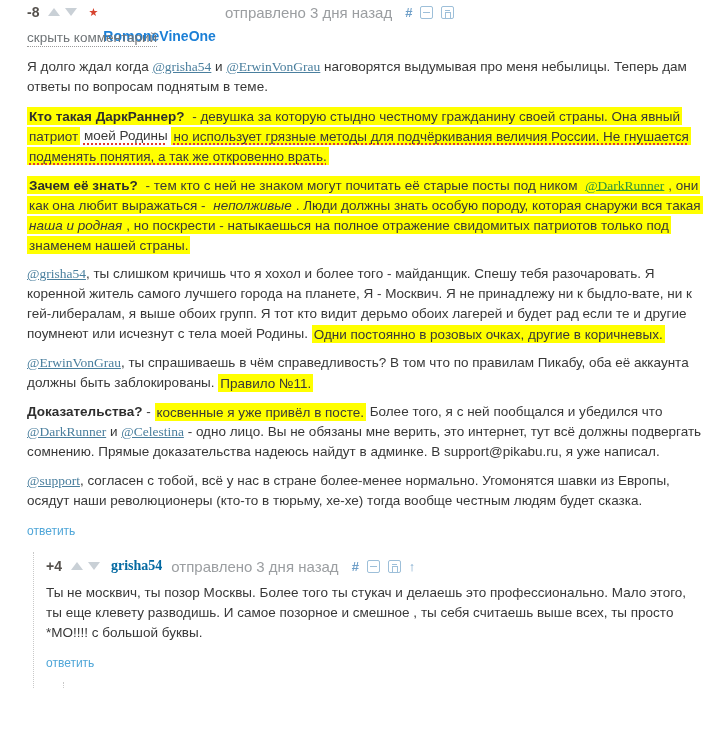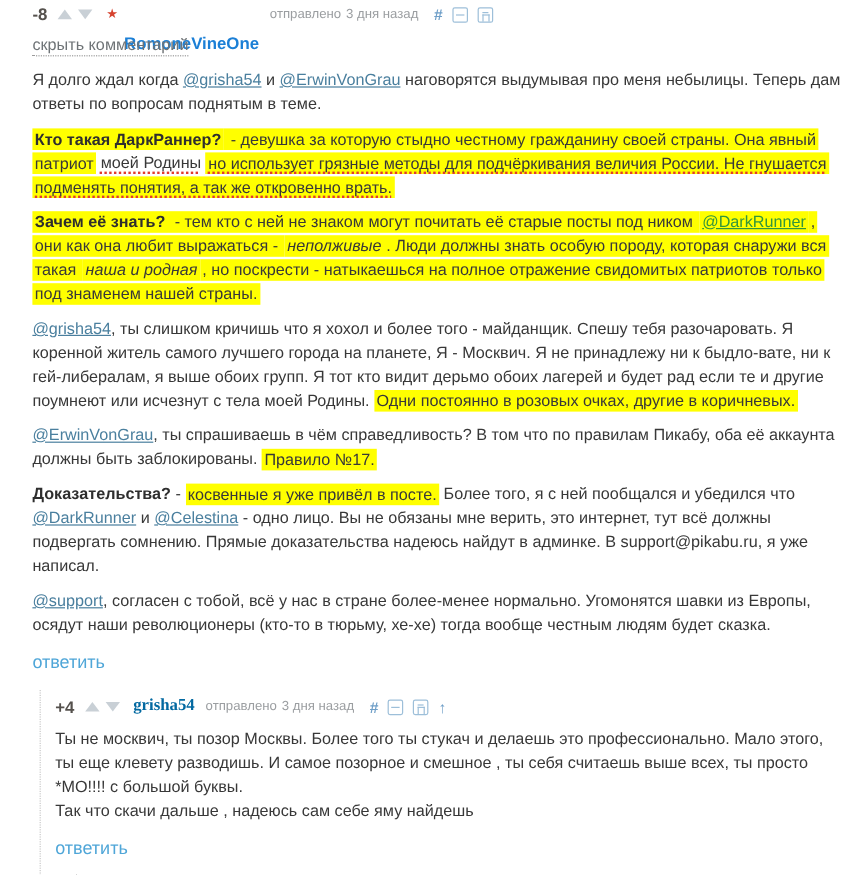--- a/index.html
+++ b/index.html
@@ -12,47 +12,47 @@
   
   .c-header{display:flex;align-items:center;height:16px;margin-bottom:8px;}
   .rating{font-weight:bold;color:#55514d;font-size:14px;margin-right:9px;}
   .arrow{width:0;height:0;display:inline-block;cursor:pointer;}
   .arrow-up{border-left:6px solid transparent;border-right:6px solid transparent;border-bottom:8px solid #c9d0d6;margin-right:5px;}
   .arrow-down{border-left:6px solid transparent;border-right:6px solid transparent;border-top:8px solid #c9d0d6;margin-right:11px;}
   .op-star{color:#d6432f;font-size:11px;margin-right:5px;line-height:1;}
   .author{font-weight:bold;font-size:14px;text-decoration:none;margin-right:9px;}
   .author.op{color:#1b7fd6;margin-top:48px;}
   .author.plain{color:#0369a1;font-family:Liberation Serif, serif;}
-  .meta{color:#9b9ea1;font-size:11px;}
+  .meta{color:#9b9ea1;font-size:15px;}
   .meta .when{margin-left:4px;}
   .icons{display:flex;align-items:center;margin-left:13px;gap:8px;color:#7fabd0;}
   .ic{display:inline-block;position:relative;cursor:pointer;}
   .ic-hash{font-size:13px;color:#6f9fc8;font-weight:bold;}
   .ic-box{width:11px;height:11px;border:1px solid #9dbfd9;border-radius:2px;}
   .ic-collapse::after{content:"";position:absolute;left:2px;right:2px;top:5px;border-top:1px solid #9dbfd9;}
   .ic-save::after{content:"";position:absolute;left:3px;top:5px;width:4px;height:5px;border:1px solid #9dbfd9;border-bottom:none;}
   .ic-save::before{content:"";position:absolute;left:3px;top:1px;width:5px;height:2px;border-bottom:1px solid #9dbfd9;}
   .ic-up{font-size:13px;color:#6f9fc8;font-weight:bold;line-height:1;}
   
   .toggle{display:inline-block;color:#6f7477;font-size:13.5px;border-bottom:1px dotted #9b9b9b;padding-bottom:1px;cursor:pointer;margin:2px 0 10px;text-align:center;}
-  .reply{display:inline-block;color:#4fa6d8;font-size:15px;cursor:pointer;margin-top:4px;}
+  .reply{display:inline-block;color:#4fa6d8;font-size:12px;cursor:pointer;margin-top:4px;}
   
   .c-body{max-width:676px;}
   .c-body p{margin:0 0 9px;line-height:20px;}
   .b{font-weight:bold;color:#2e2e2e;margin-top:28px;}
   .em{font-style:italic;}
   .hl{background:#ffff00;padding:1.5px 2px;-webkit-box-decoration-break:clone;box-decoration-break:clone;}
   .red{
     text-decoration-line:underline;
     text-decoration-style:dotted;
     text-decoration-color:#e23b2e;
     text-decoration-thickness:2px;
     text-underline-offset:3px;
   }
-  a.lnk{color:#4a7f9e;text-decoration:underline;cursor:pointer;}
+  a.lnk{color:#4a7f9e;text-decoration:underline;cursor:pointer;font-family:Liberation Serif, serif;}
   a.lnk.grn{color:#33963c;}
   
   .children{margin-left:6px;border-left:1px dotted #c9c9c9;padding-left:12px;margin-top:14px;padding-top:6px;}
   .children .children{margin-left:17px;padding-left:11px;margin-top:12px;}
   .child .c-header{margin-bottom:9px;}
 </style>
 </head>
 <body>
 
 <div class="thread">
@@ -70,21 +70,21 @@
         <span class="ic ic-box ic-collapse"></span>
         <span class="ic ic-box ic-save"></span>
       </span>
     </div>
     <span class="toggle">скрыть комментарий</span>
     <div class="c-body">
       <p><span>Я долго ждал когда </span><a class="lnk">@grisha54</a><span> и </span><a class="lnk">@ErwinVonGrau</a><span> наговорятся выдумывая про меня небылицы. Теперь дам ответы по вопросам поднятым в теме.</span></p>
       <p><span class="b hl">Кто такая ДаркРаннер?</span><span class="hl"> - девушка за которую стыдно честному гражданину своей страны. Она явный патриот</span><span> </span><span class="red">моей Родины</span><span> </span><span class="hl red">но использует грязные методы для подчёркивания величия России. Не гнушается подменять понятия, а так же откровенно врать.</span></p>
       <p><span class="b hl">Зачем её знать?</span><span class="hl"> - тем кто с ней не знаком могут почитать её старые посты под ником </span><a class="lnk grn hl">@DarkRunner</a><span class="hl">, они как она любит выражаться - </span><span class="em hl">неполживые</span><span class="hl">. Люди должны знать особую породу, которая снаружи вся такая </span><span class="em hl">наша и родная</span><span class="hl">, но поскрести - натыкаешься на полное отражение свидомитых патриотов только под знаменем нашей страны.</span></p>
       <p><a class="lnk">@grisha54</a><span>, ты слишком кричишь что я хохол и более того - майданщик. Спешу тебя разочаровать. Я коренной житель самого лучшего города на планете, Я - Москвич. Я не принадлежу ни к быдло-вате, ни к гей-либералам, я выше обоих групп. Я тот кто видит дерьмо обоих лагерей и будет рад если те и другие поумнеют или исчезнут с тела моей Родины. </span><span class="hl">Одни постоянно в розовых очках, другие в коричневых.</span></p>
-      <p><a class="lnk">@ErwinVonGrau</a><span>, ты спрашиваешь в чём справедливость? В том что по правилам Пикабу, оба её аккаунта должны быть заблокированы. </span><span class="hl">Правило №17.</span></p>
+      <p><a class="lnk">@ErwinVonGrau</a><span>, ты спрашиваешь в чём справедливость? В том что по правилам Пикабу, оба её аккаунта должны быть заблокированы. </span><span class="hl">Правило №11.</span></p>
       <p><span class="b">Доказательства?</span><span> - </span><span class="hl">косвенные я уже привёл в посте.</span><span> Более того, я с ней пообщался и убедился что </span><a class="lnk">@DarkRunner</a><span> и </span><a class="lnk">@Celestina</a><span> - одно лицо. Вы не обязаны мне верить, это интернет, тут всё должны подвергать сомнению. Прямые доказательства надеюсь найдут в админке. В support@pikabu.ru, я уже написал.</span></p>
       <p><a class="lnk">@support</a><span>, согласен с тобой, всё у нас в стране более-менее нормально. Угомонятся шавки из Европы, осядут наши революционеры (кто-то в тюрьму, хе-хе) тогда вообще честным людям будет сказка.</span></p>
     </div>
     <span class="reply">ответить</span>
 
     
     <div class="children">
       <div class="comment child">
         <div class="c-header">
           <span class="rating">+4</span>
@@ -93,21 +93,21 @@
           <a class="author plain">grisha54</a>
           <span class="meta"><span>отправлено</span><span class="when">3 дня назад</span></span>
           <span class="icons">
             <span class="ic ic-hash">#</span>
             <span class="ic ic-box ic-collapse"></span>
             <span class="ic ic-box ic-save"></span>
             <span class="ic ic-up">↑</span>
           </span>
         </div>
         <div class="c-body">
-          <p><span>Ты не москвич, ты позор Москвы. Более того ты стукач и делаешь это профессионально. Мало этого, ты еще клевету разводишь. И самое позорное и смешное , ты себя считаешь выше всех, ты просто *МО!!!! с большой буквы.</span><br><span>Так что скачи дальше , надеюсь сам себе яму найдешь</span></p>
+          <p><span>Ты не москвич, ты позор Москвы. Более того ты стукач и делаешь это профессионально. Мало этого, ты еще клевету разводишь. И самое позорное и смешное , ты себя считаешь выше всех, ты просто *МО!!!! с большой буквы.</span><br></p>
         </div>
         <span class="reply">ответить</span>
 
         
         <div class="children">
           
         </div>
 
       </div>
     </div>

